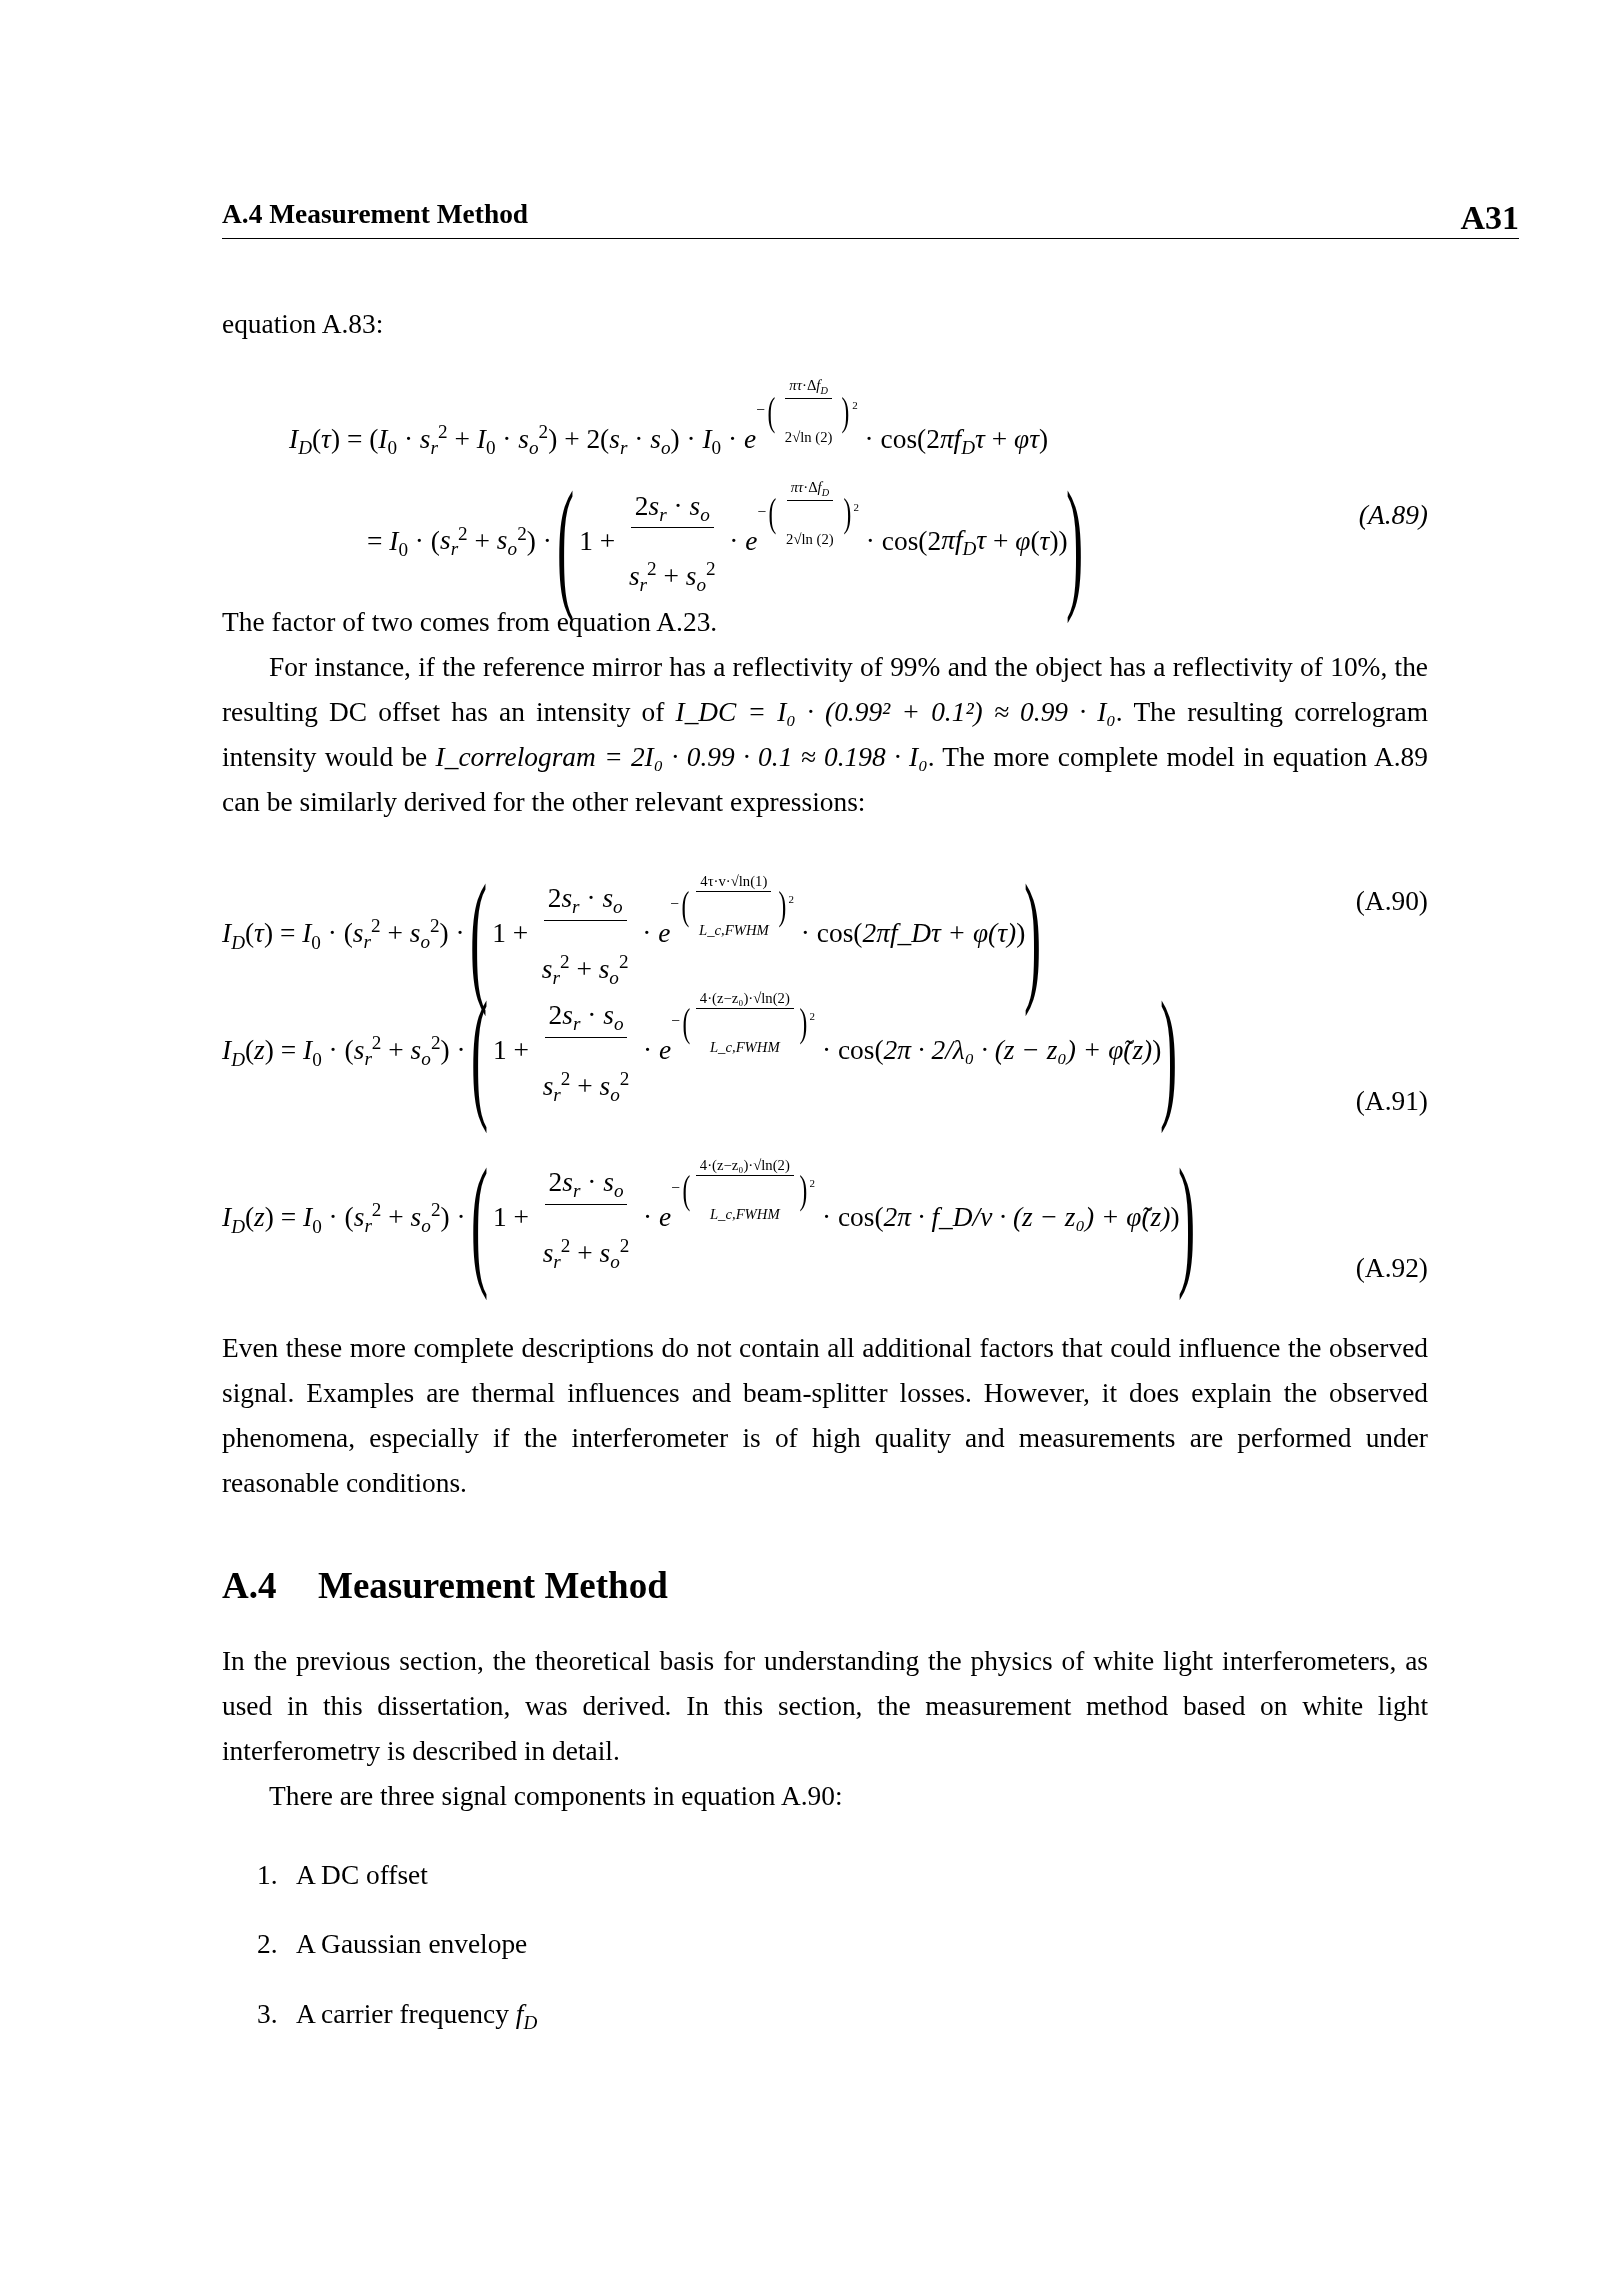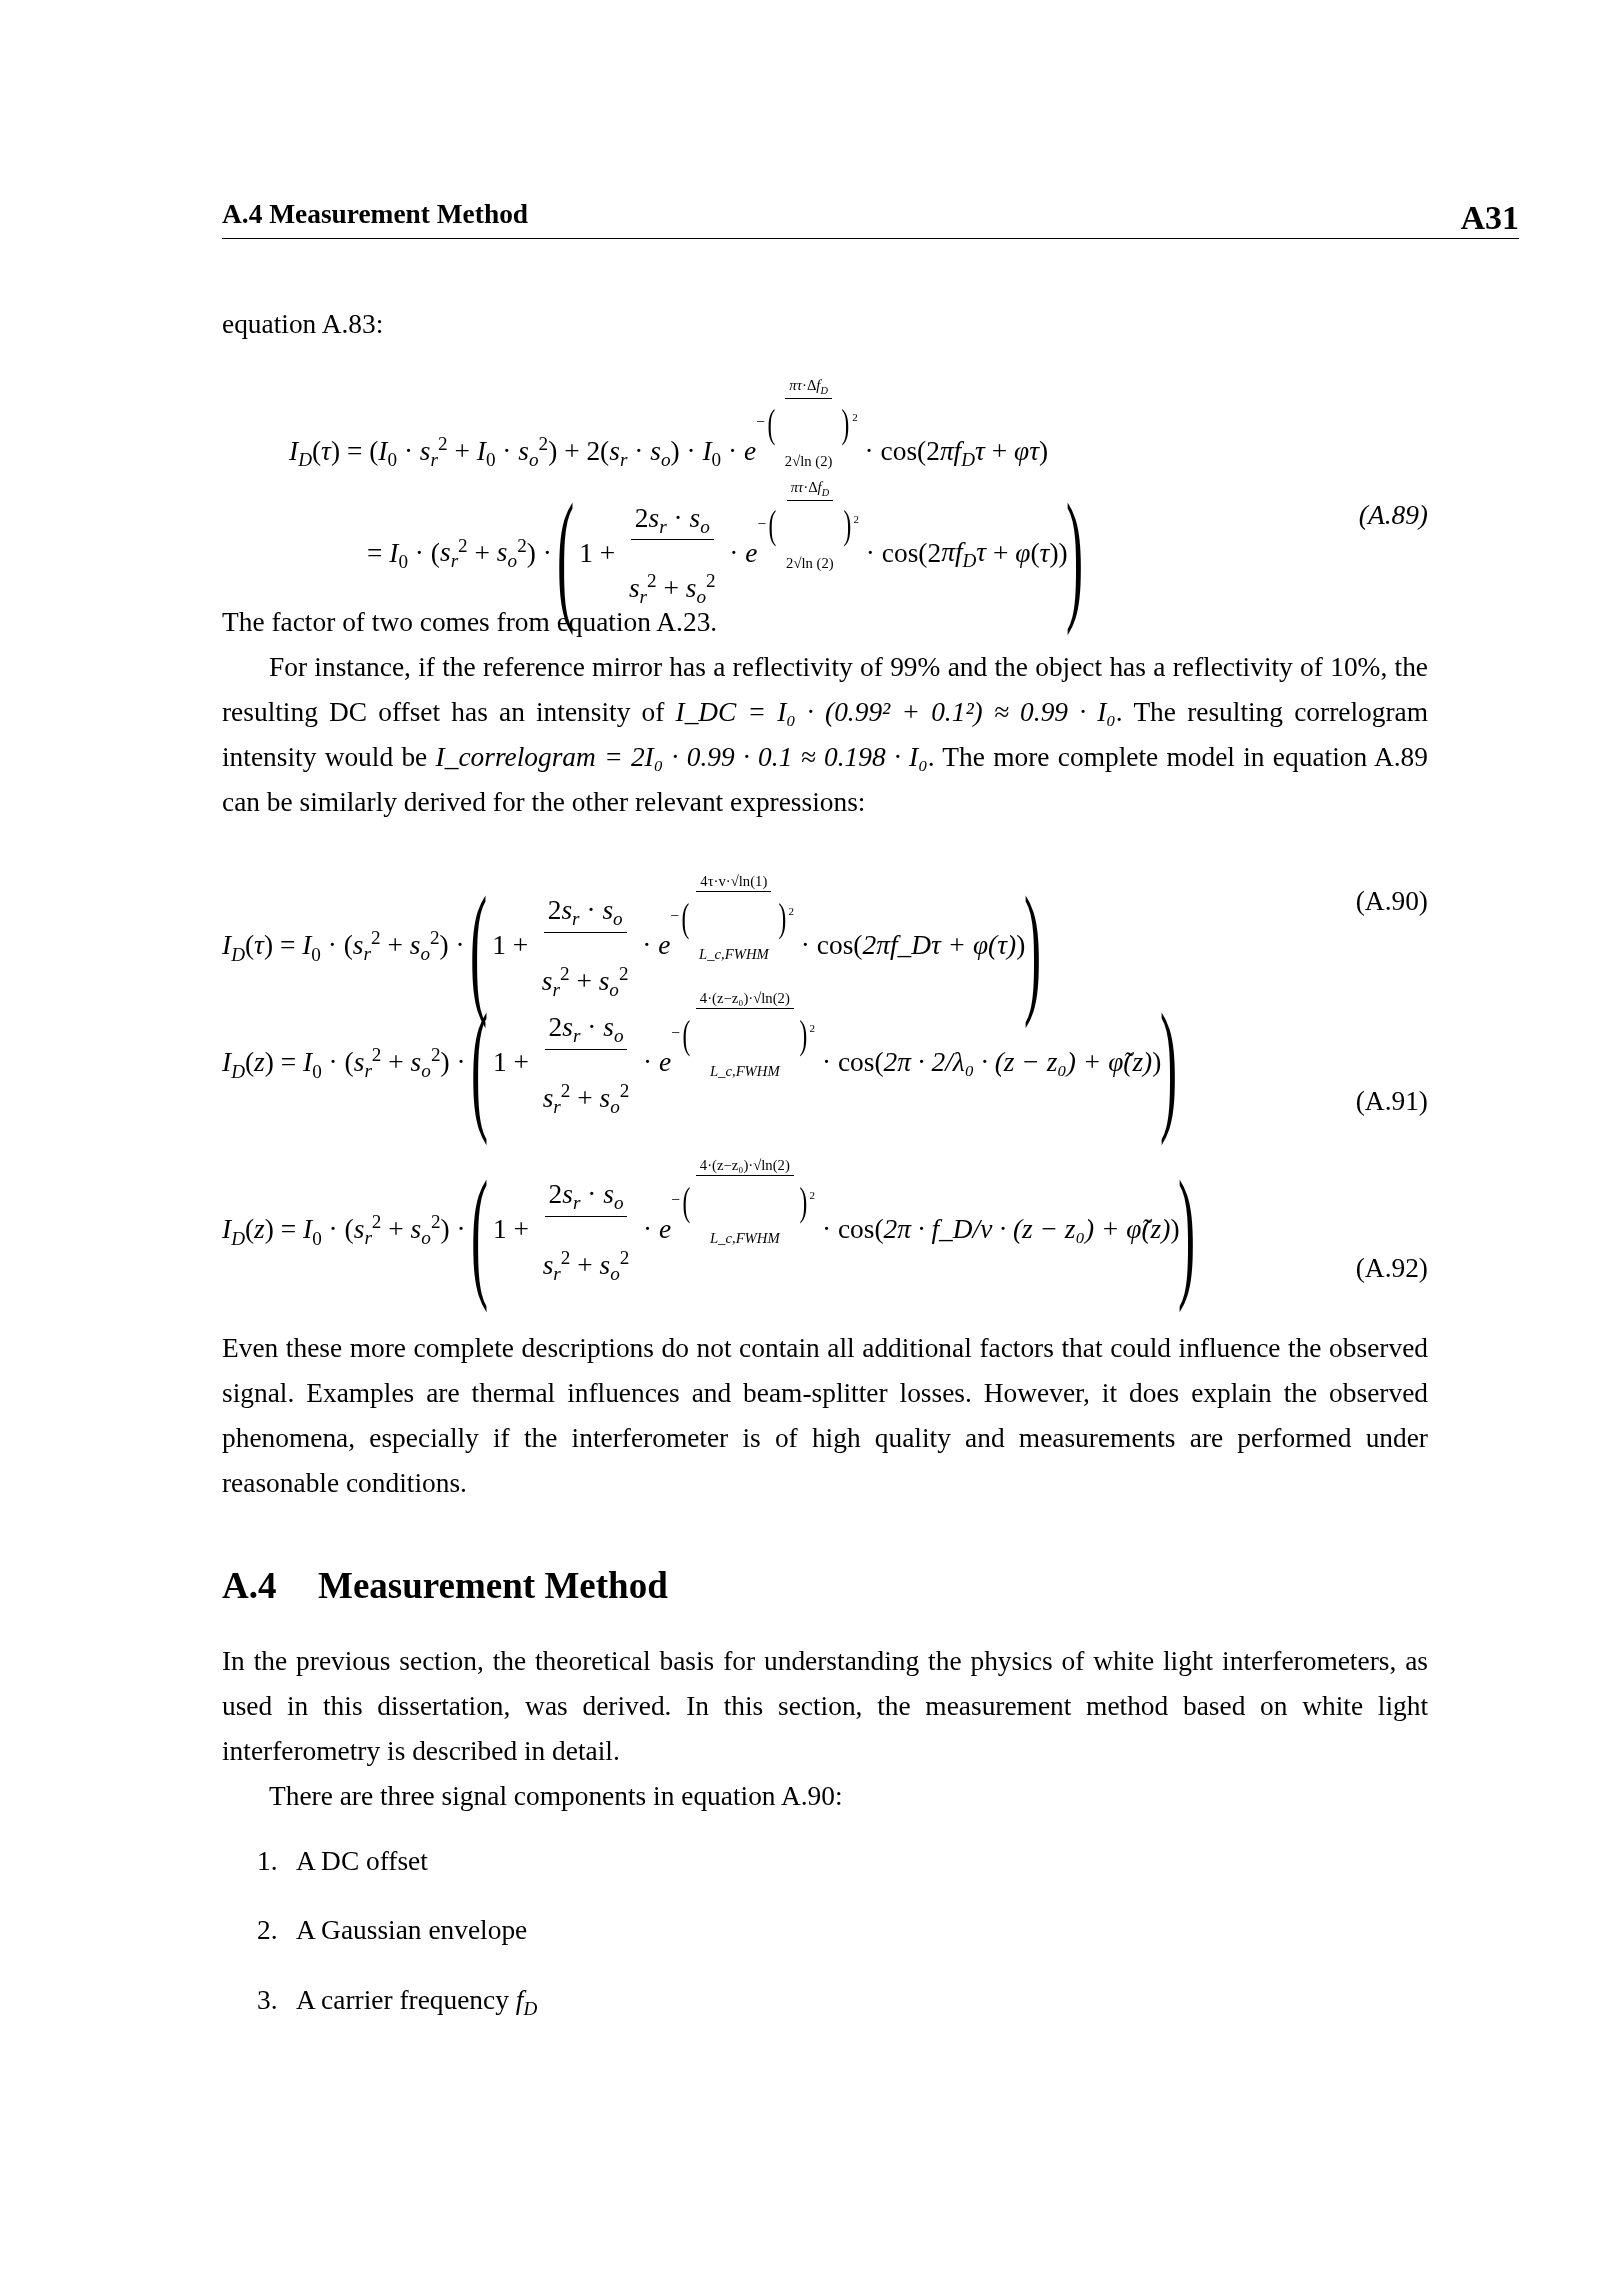--- a/index.html
+++ b/index.html
@@ -13,27 +13,27 @@
   .para { font-size: 27.4px; line-height: 45px; text-align: justify; width: 1206px; left: 222px; }
   .indent { text-indent: 47px; }
   .math { font-family: "Liberation Serif", "DejaVu Serif", serif; font-size: 27.4px; white-space: nowrap; }
   .mi { font-style: italic; }
   sub, sup { font-size: 70%; }
   .frac { display: inline-flex; flex-direction: column; align-items: center; vertical-align: middle; margin: 0 2.9px; }
   .frac .num { border-bottom: 1.5px solid #000; padding: 0 3.9px 2px 3.9px; line-height: 1.1; }
   .frac .den { padding: 2px 3.9px 0 3.9px; line-height: 1.1; margin-top: 28px; }
   .bigparen { display: inline-block; font-size: 147px; line-height: 0.8; vertical-align: middle; transform: scaleX(0.35); font-weight: 100; margin: 0 -17.6px; }
   .exp { display: inline-block; vertical-align: 33px; font-size: 15.7px; white-space: nowrap; }
-  .exp .frac { font-size: 14.7px; gap: 24px; }
+  .exp .frac { font-size: 14.7px; }
   .exp .p { font-size: 39px; vertical-align: middle; display:inline-block; transform: scaleX(0.6); }
   .eqnum { position: absolute; right: 0; font-size: 27.4px; }
   .eqrow { position: absolute; left: 222px; width: 1206px; }
   .section-head { left: 222px; top: 1564px; font-size: 37px; font-weight: bold; }
   .section-head .num { display: inline-block; width: 96px; }
-  .list-item { left: 257px; font-size: 27.4px; }
+  .list-item { left: 257px; font-size: 27.4px; margin-top: 14px; }
   .list-item .lnum { display: inline-block; width: 39px; }
 </style>
 </head>
 <body>
 
 <div class="abs running-head">
   <span class="rh-left">A.4 Measurement Method</span>
   <span class="rh-right">A31</span>
 </div>
 

